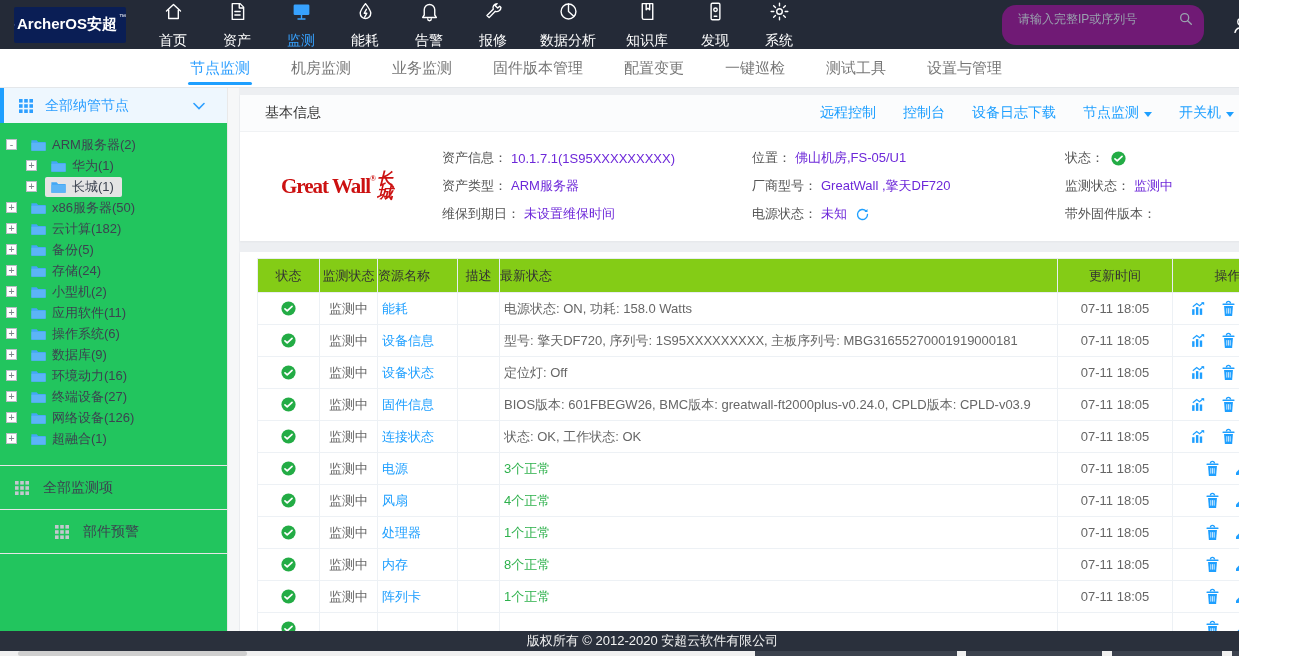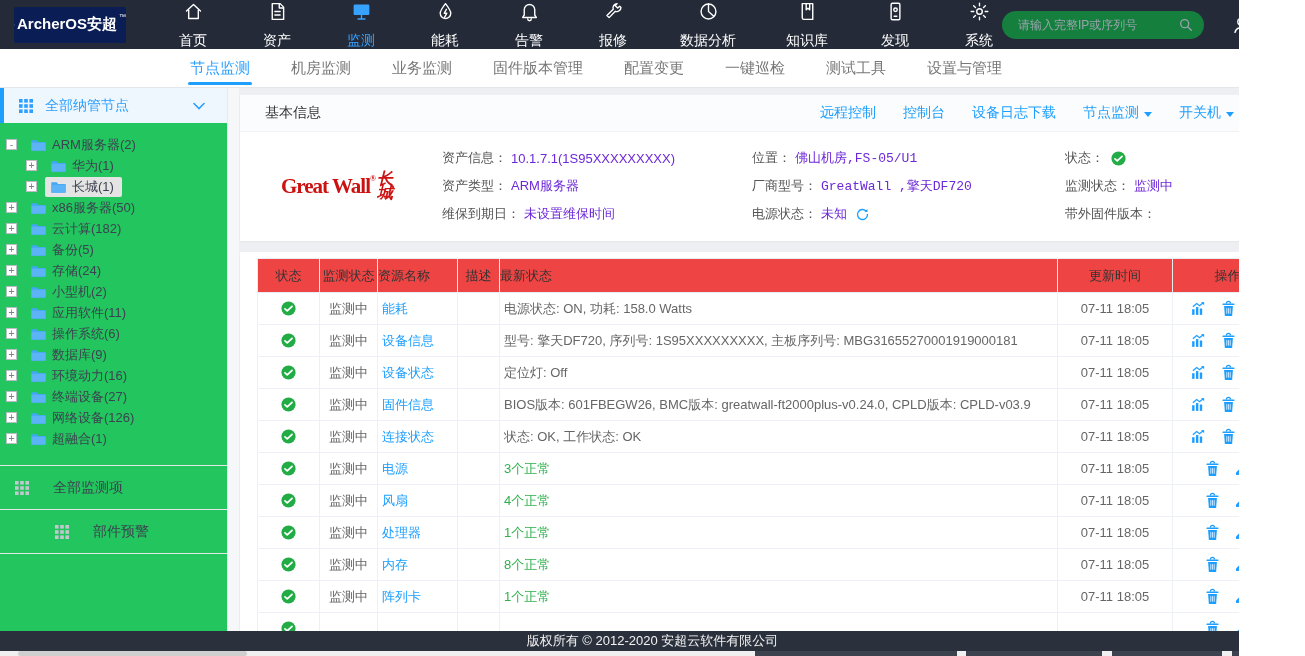--- a/index.html
+++ b/index.html
@@ -6,29 +6,29 @@
   .viewport{position:relative;width:1239px;height:656px;overflow:hidden;background:#edeff2;
     font-family:"Liberation Sans","DejaVu Sans",sans-serif;font-size:13px;color:#555;}
   svg{display:block;}
 
   
   .topbar{position:absolute;top:0;left:0;width:1305px;height:49px;background:#242a37;display:flex;align-items:center;z-index:5;}
   .logo{margin-left:14px;width:112px;height:36px;background:#0a1e55;border-radius:2px;display:flex;align-items:center;justify-content:center;gap:2px;}
   .logo-text{color:#fff;font-size:15px;font-weight:bold;letter-spacing:0;white-space:nowrap;}
   .logo-tm{color:#fff;font-size:7px;align-self:flex-start;margin-top:6px;}
   .mainnav{display:flex;align-items:flex-start;margin-left:30px;gap:30px;}
-  .nav-item{display:flex;flex-direction:column;align-items:center;gap:10px;color:#fff;cursor:pointer;min-width:34px;margin-left:20px;}
+  .nav-item{display:flex;flex-direction:column;align-items:center;gap:10px;color:#fff;cursor:pointer;min-width:34px;}
   .nav-item .nav-label{font-size:14px;line-height:16px;white-space:nowrap;}
   .nav-item svg{width:21px;height:21px;}
   .nav-item .stroke{stroke:#fff;stroke-width:1.6;fill:none;stroke-linecap:round;stroke-linejoin:round;}
   .nav-item.active{color:#37a2ff;}
   .nav-item.active .stroke{stroke:#37a2ff;}
   .nav-item.active .fillc{fill:#37a2ff;}
   .search-wrap{margin-left:auto;display:flex;align-items:center;}
-  .search-box{width:178px;height:28px;background:#15803d;border-radius:14px;display:flex;align-items:center;padding:0 10px 0 14px;}
+  .search-box{width:178px;height:28px;background:#701a75;border-radius:14px;display:flex;align-items:center;padding:0 10px 12px 14px;}
   .search-box input{flex:1;background:transparent;border:none;outline:none;color:#cfd5dd;font-size:12px;font-family:inherit;}
   .search-box input::placeholder{color:#99a2ae;}
   .user-zone{display:flex;align-items:center;margin-left:26px;}
   .user-divider{width:1px;height:30px;background:#4a5160;margin:0 12px 0 14px;}
   .hi-block{display:flex;flex-direction:column;line-height:17px;color:#fff;font-size:13px;white-space:nowrap;}
 
   
   .subnav{position:absolute;top:49px;left:0;width:1305px;height:39px;background:#fff;border-bottom:1px solid #e4e7ea;display:flex;align-items:center;padding-left:190px;box-sizing:border-box;gap:41px;z-index:4;}
   .tab{font-size:15px;color:#777;cursor:pointer;position:relative;height:39px;line-height:37px;white-space:nowrap;}
   .tab.active{color:#2d9fff;}
@@ -44,53 +44,53 @@
   .sb-chevron{margin-right:22px;}
   .tree{padding-top:11px;}
   .tree-item{height:21px;display:flex;align-items:center;padding-left:6px;cursor:pointer;}
   .tree-item.lv1{padding-left:26px;}
   .expander{width:11px;height:11px;border:1px solid #b9bec6;background:#fff;color:#7c828a;font-size:10px;line-height:9px;text-align:center;box-sizing:border-box;flex:none;font-family:"DejaVu Sans Mono",monospace;}
   .node-body{display:flex;align-items:center;gap:6px;padding:1px 8px 1px 6px;margin-left:8px;border-radius:2px;}
   .tree-item.selected .node-body{background:#e4e4e4;}
   .tree-label{color:#3c4350;font-size:13px;white-space:nowrap;}
   .sb-section{border-top:1px solid #e6e6e6;height:43px;display:flex;align-items:center;cursor:pointer;}
   .sb-section .grid-icon{margin-left:15px;}
-  .sb-section-label{margin-left:24px;font-size:14px;color:#3c4350;}
+  .sb-section-label{margin-left:14px;font-size:14px;color:#3c4350;}
   .sb-sections{margin-top:16px;}
   .sb-section:last-child{border-bottom:1px solid #e6e6e6;padding-left:40px;}
 
   
   .panel{position:absolute;left:240px;width:1085px;background:#fff;box-shadow:0 1px 2px rgba(0,0,0,.04);}
   .panel-basic{top:95px;height:146px;}
   .panel-table{top:252px;height:404px;}
   .panel-header{height:37px;background:#fbfcfd;border-bottom:1px solid #f0f2f4;display:flex;align-items:center;box-sizing:border-box;}
   .panel-title{margin-left:25px;font-size:14px;color:#333;}
   .panel-actions{margin-left:auto;display:flex;align-items:center;gap:27px;padding-right:18px;}
   .plink{color:#1e9fff;font-size:14px;cursor:pointer;display:flex;align-items:center;gap:5px;white-space:nowrap;}
   .caret{width:0;height:0;border-left:4px solid transparent;border-right:4px solid transparent;border-top:5px solid #1e9fff;margin-top:2px;}
 
   .basic-body{display:flex;align-items:center;height:108px;}
   .gw-logo{width:150px;margin-left:22px;display:flex;align-items:center;justify-content:center;color:#cc1111;}
   .gw-en{font-family:"Liberation Serif","DejaVu Serif",serif;font-weight:bold;font-size:21px;letter-spacing:-1px;white-space:nowrap;}
   .gw-r{font-size:8px;vertical-align:top;}
   .gw-cn{font-family:"DejaVu Serif",serif;font-size:16px;font-weight:bold;display:flex;flex-direction:column;line-height:14px;margin-left:2px;font-style:italic;}
   .info-col{display:flex;flex-direction:column;gap:10px;}
   .info-col.c1{width:310px;margin-left:30px;}
-  .info-col.c2{width:313px;font-family:Liberation Mono, monospace;}
+  .info-col.c2{width:313px;}
   .info-col.c3{flex:1;}
   .info-row{display:flex;align-items:center;height:18px;font-size:13px;color:#555;white-space:nowrap;}
   .info-label{color:#555;}
   .info-value{color:#6d28d9;margin-left:4px;}
   .refresh-icon{margin-left:8px;cursor:pointer;}
   .okcheck{display:inline-flex;}
 
   
   .tbl-wrap{padding:6px 0 0 17px;}
   table.grid{border-collapse:collapse;table-layout:fixed;width:1070px;background:#fff;}
-  table.grid th{background:#ef4444;border:1px solid #e7edf3;font-weight:normal;font-size:13px;color:#333;height:33px;padding:0;}
+  table.grid th{background:#84cc16;border:1px solid #e7edf3;font-weight:normal;font-size:13px;color:#333;height:33px;padding:0;}
   table.grid td{border:1px solid #edf1f5;font-size:13px;color:#666;height:32px;padding:0 4px;box-sizing:border-box;}
   .col-status{width:62px;}.col-mon{width:58px;}.col-name{width:80px;}.col-desc{width:42px;}
   .col-latest{width:558px;}.col-time{width:115px;}.col-ops{width:110px;}.col-check{width:45px;}
   td.c-center,th{text-align:center;}
   td.c-left,th.h-left{text-align:left;padding-left:12px;}
   a.res-link{color:#1e9fff;text-decoration:none;cursor:pointer;}
   .latest.green{color:#2eb14c;}
   .ops-cell{display:flex;align-items:center;justify-content:center;gap:14px;}
   .op{cursor:pointer;display:inline-flex;}
   .cb{display:inline-block;width:14px;height:14px;border:1px solid #c9ced4;border-radius:2px;background:#fff;cursor:pointer;}

